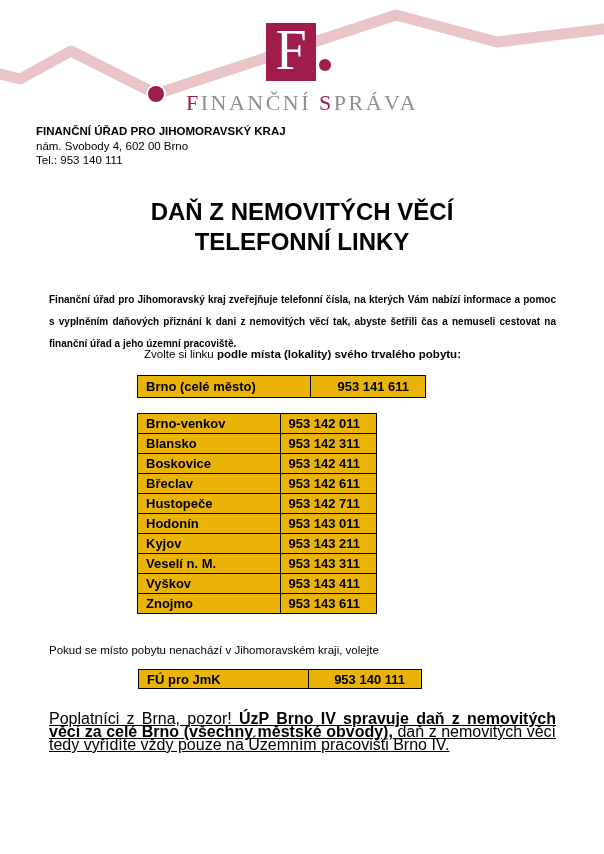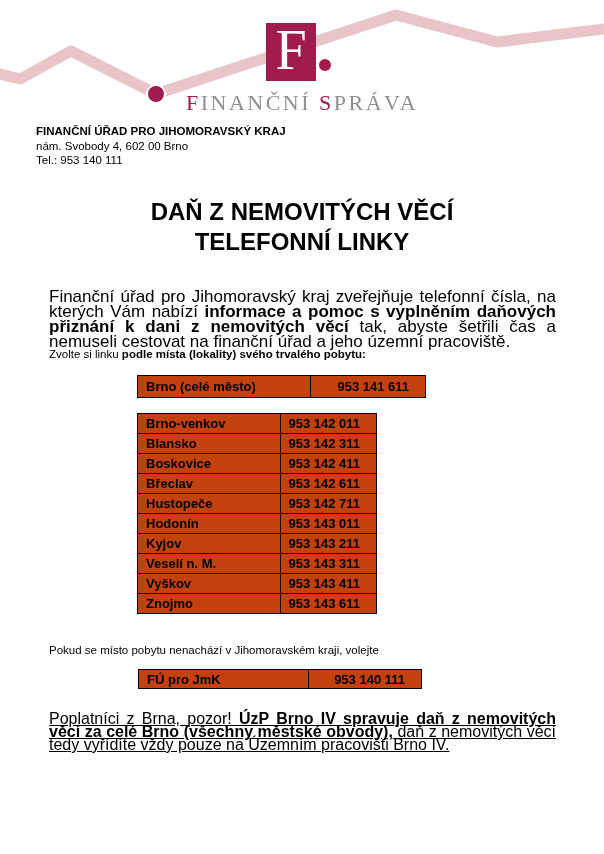--- a/index.html
+++ b/index.html
@@ -44,33 +44,34 @@
     position:absolute;left:16px;top:124px;width:100%;
     text-align:left;font-size:11.5px;line-height:14.5px;margin-left:20px;
   }
   .office .office-name{font-weight:bold;}
   .doc-title{
     position:absolute;left:0;top:197px;width:100%;
     text-align:center;font-weight:bold;font-size:24px;line-height:30px;
   }
   .intro{
     position:absolute;left:49px;top:289px;width:507px;
-    font-size:17px;line-height:15px;text-align:justify;
+    font-size:10px;line-height:22px;text-align:justify;font-weight:bold;
   }
   .instruction{
     position:absolute;left:49px;top:348px;width:507px;
     font-size:11.5px;
+    text-align:center;
   }
   table.phone-table{
     position:absolute;border-collapse:collapse;table-layout:fixed;
   }
   table.phone-table td{
     border:1px solid #000;
     font-weight:bold;font-size:13px;line-height:1;
-    vertical-align:middle;background:#c2410c;
+    vertical-align:middle;background:#eab308;
   }
   td.cell-name{width:60%;padding-left:8px;}
   td.cell-phone{width:40%;text-align:right;padding-right:16px;}
   .table-brno{left:137px;top:375px;width:289px;}
   .table-brno td{height:22px;}
   .table-districts{left:137px;top:413px;width:240px;}
   .table-districts td{height:20px;}
   .table-fallback{left:138px;top:669px;width:284px;padding-left:46px;}
   .table-fallback td{height:19px;}
   .region-note{

